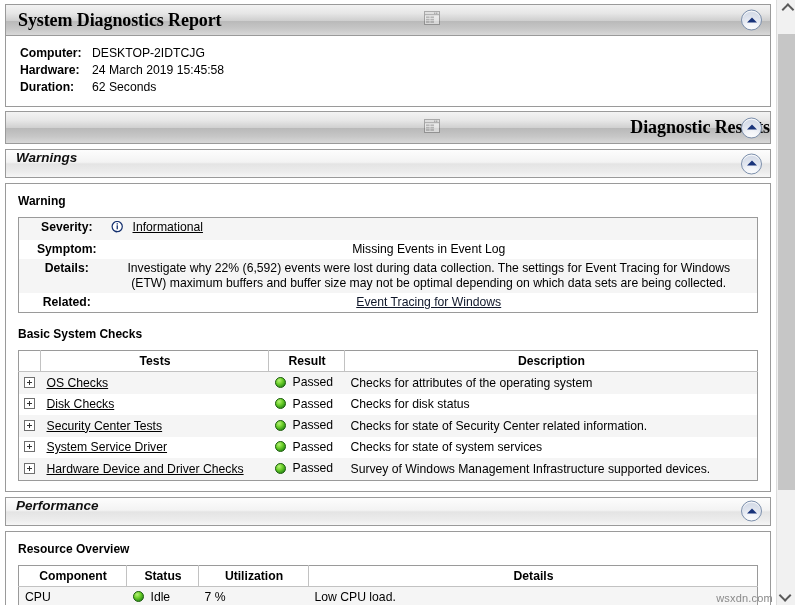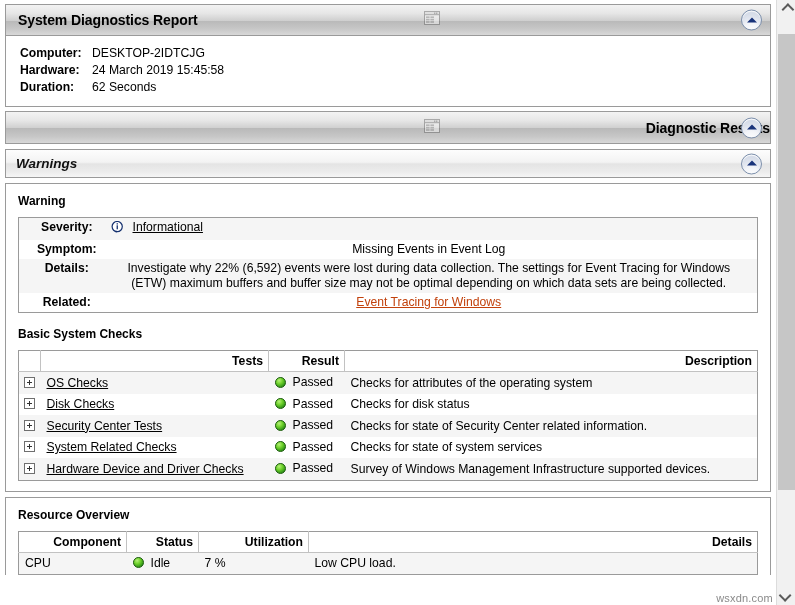--- a/index.html
+++ b/index.html
@@ -41,35 +41,36 @@
   .hdr-main {
     position: relative;
     height: 31px;
     background: linear-gradient(to bottom,
       #f3f3f3 0%, #e6e6e6 28%, #cfcfcf 52%, #b9b9b9 53%, #c6c6c6 78%, #d8d8d8 100%);
     border-bottom: 1px solid #9a9a9a;
     display: flex;
     align-items: center;
   }
   .hdr-main .title {
-    font-size: 14px;
+    font-size: 18px;
     font-weight: bold;
     color: #000000;
     padding-left: 12px;
     letter-spacing: -0.1px;
+    font-family: Liberation Serif, serif;
   }
 
   
   .hdr-sub {
     position: relative;
     height: 27px;
     background: linear-gradient(to bottom,
       #fdfdfd 0%, #f3f3f3 45%, #e4e4e4 52%, #ececec 80%, #f6f6f6 100%);
     display: flex;
-    align-items: center;
+    align-items: flex-start;
   }
   .hdr-sub .title {
     font-size: 13.5px;
     font-weight: bold;
     font-style: italic;
     color: #111111;
     padding-left: 10px;
   }
 
   
@@ -152,41 +153,41 @@
     white-space: nowrap;
   }
   .warn-table td.v { padding-right: 10px; }
   .sev-cell { display: flex; align-items: flex-start; gap: 9px; }
   .link-plain {
     color: #000;
     text-decoration: underline;
     cursor: pointer;
   }
   .link-blue {
-    color: #c2410c;
+    color: #0f172a;
     text-decoration: underline;
     cursor: pointer;
   }
 
   
   .info-icon { flex: 0 0 auto; margin-top: 1px; }
 
   
   .dtable {
     width: calc(100% - 24px);
     margin: 0 12px 10px 12px;
     border: 1px solid #9a9a9a;
     border-collapse: collapse;
     background: #ffffff;
     table-layout: fixed;
   }
   .dtable th {
     font-size: 12.2px;
     font-weight: bold;
-    text-align: right;
+    text-align: center;
     color: #000;
     background: #ffffff;
     border-right: 1px solid #c2c2c2;
     border-bottom: 1px solid #c2c2c2;
     padding: 3px 5px 3px 6px;
     white-space: nowrap;
   }
   .dtable th.nb { border-right: 1px solid #c2c2c2; }
   .dtable td {
     font-size: 12.2px;
@@ -429,40 +430,48 @@
             <td style="padding-left:5px;"><span class="exp"></span></td>
             <td><span class="link-plain">Security Center Tests</span></td>
             <td><span class="cell-status">
                   <span class="orb"></span>
                   <span>Passed</span>
                 </span></td>
             <td>Checks for state of Security Center related information.</td>
           </tr>
           <tr>
             <td style="padding-left:5px;"><span class="exp"></span></td>
-            <td><span class="link-plain">System Related Checks</span></td>
+            <td><span class="link-plain">System Service Driver</span></td>
             <td><span class="cell-status">
                   <span class="orb"></span>
                   <span>Passed</span>
                 </span></td>
             <td>Checks for state of system services</td>
           </tr>
           <tr>
             <td style="padding-left:5px;"><span class="exp"></span></td>
             <td><span class="link-plain">Hardware Device and Driver Checks</span></td>
             <td><span class="cell-status">
                   <span class="orb"></span>
                   <span>Passed</span>
                 </span></td>
             <td>Survey of Windows Management Infrastructure supported devices.</td>
           </tr>
         </tbody>
       </table>
     </div>
 
+    <div class="panel" style="margin-bottom:5px;">
+      <div class="hdr-sub">
+        <span class="title">Performance</span>
+        <span class="collapse-btn">
+          <span class="tri"></span>
+        </span>
+      </div>
+    </div>
 
     <div class="panel" style="border-bottom:none;">
       <div class="block-title">Resource Overview</div>
       <table class="dtable" style="margin-bottom:0;">
         <colgroup>
           <col style="width:108px">
           <col style="width:72px">
           <col style="width:110px">
           <col>
         </colgroup>

